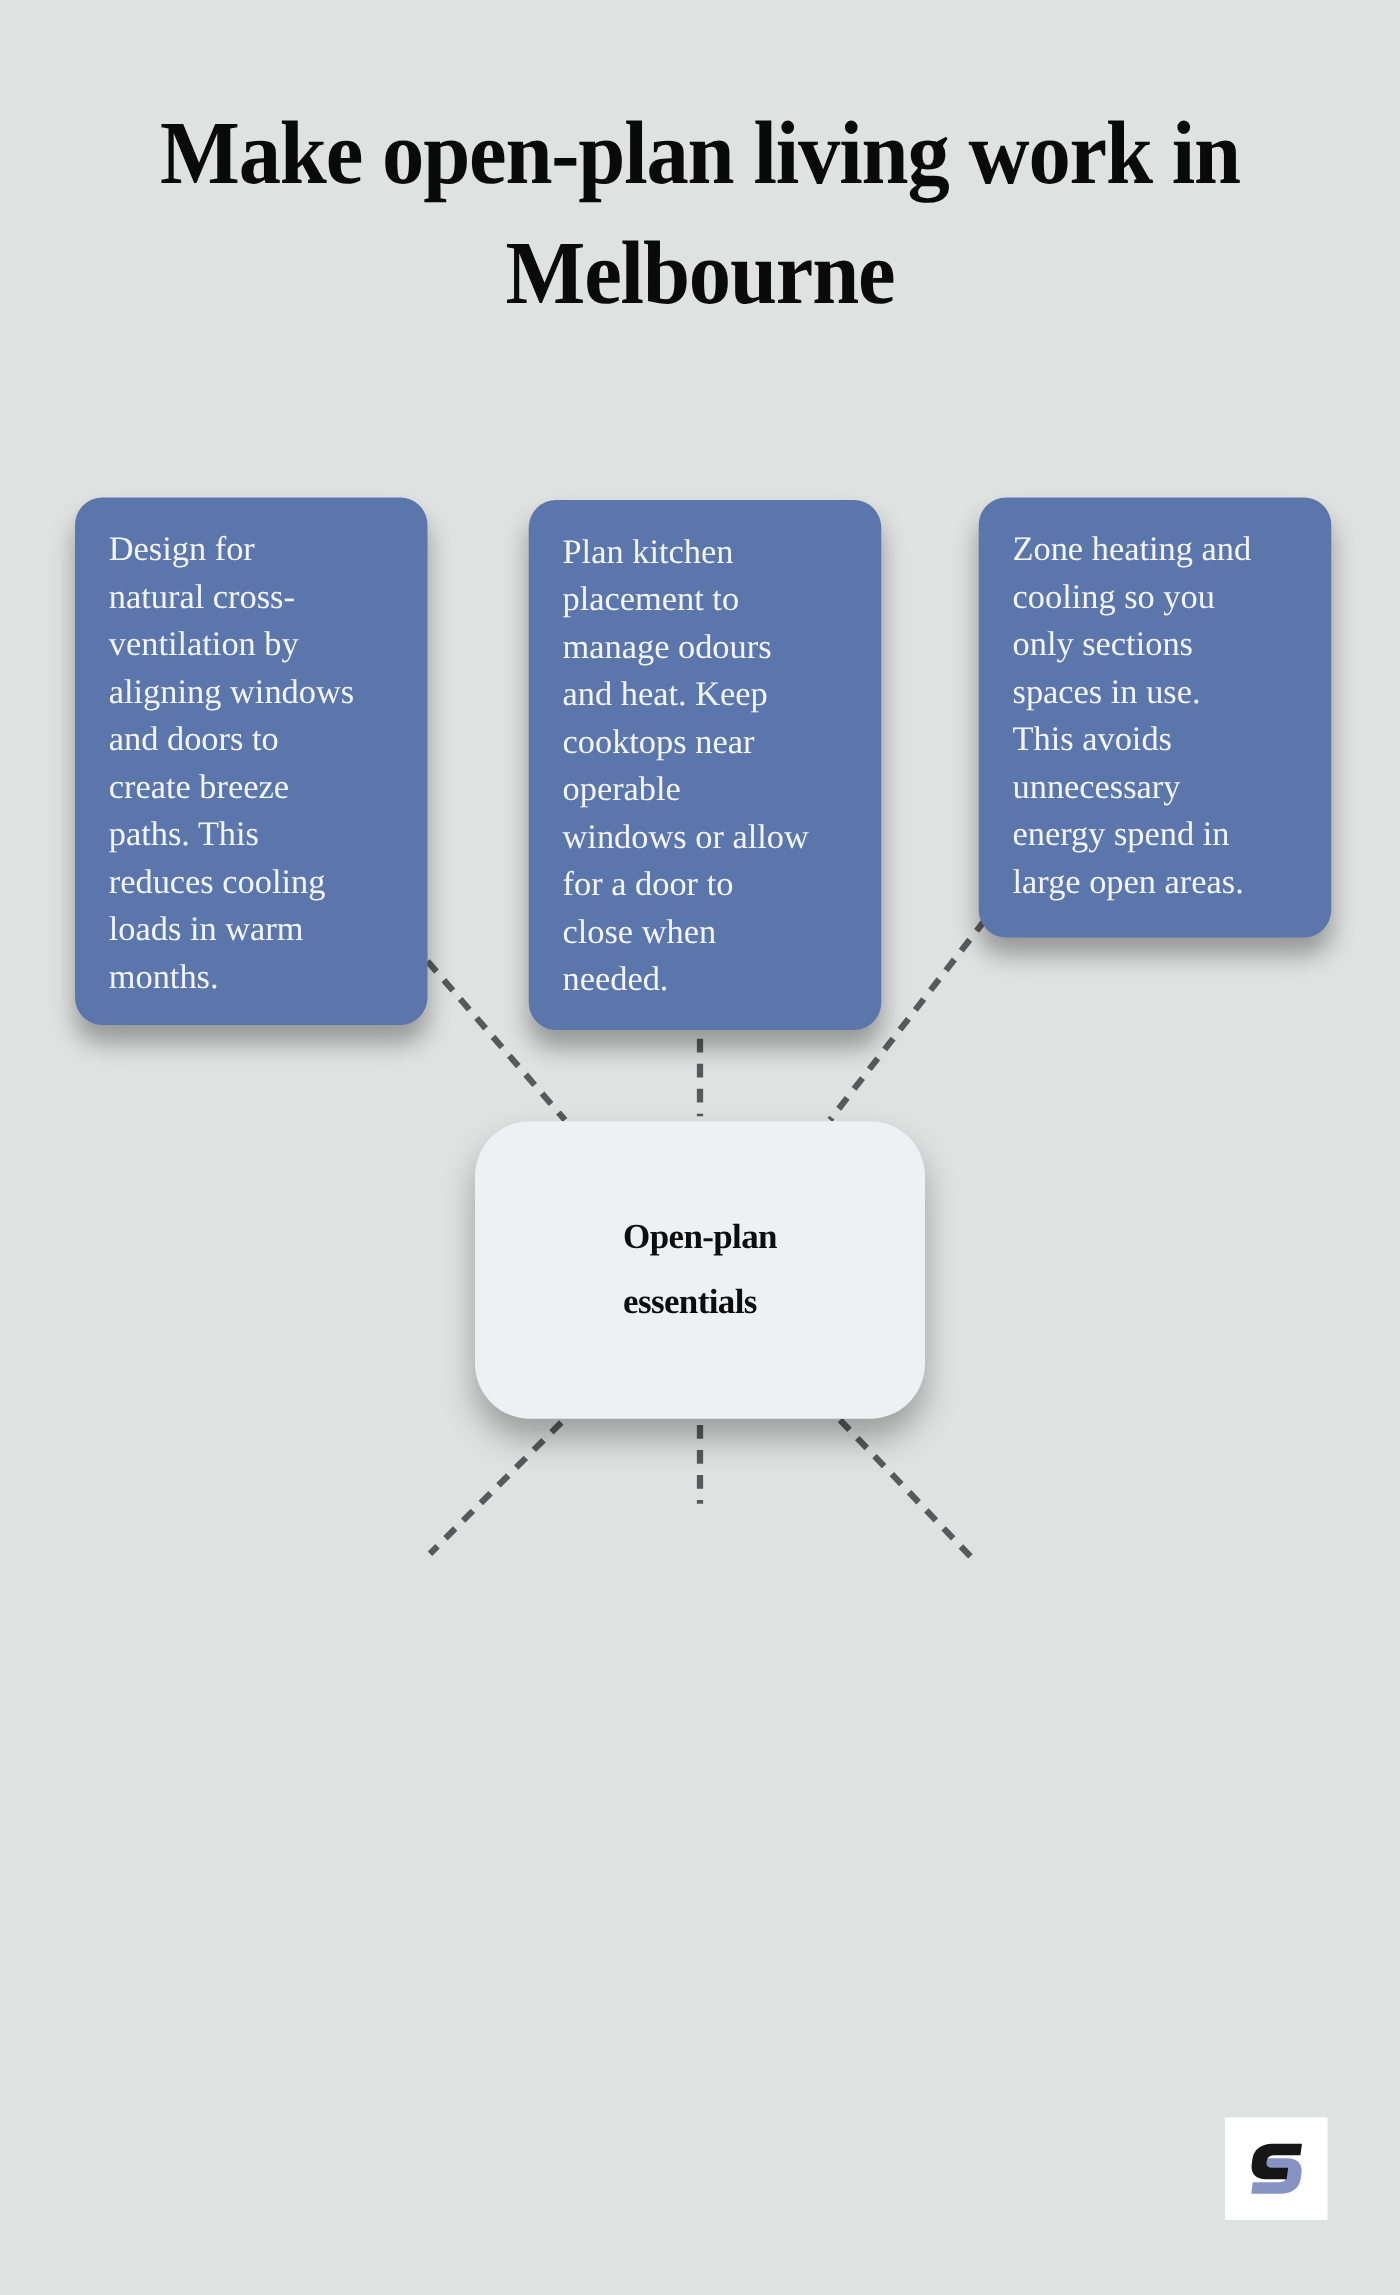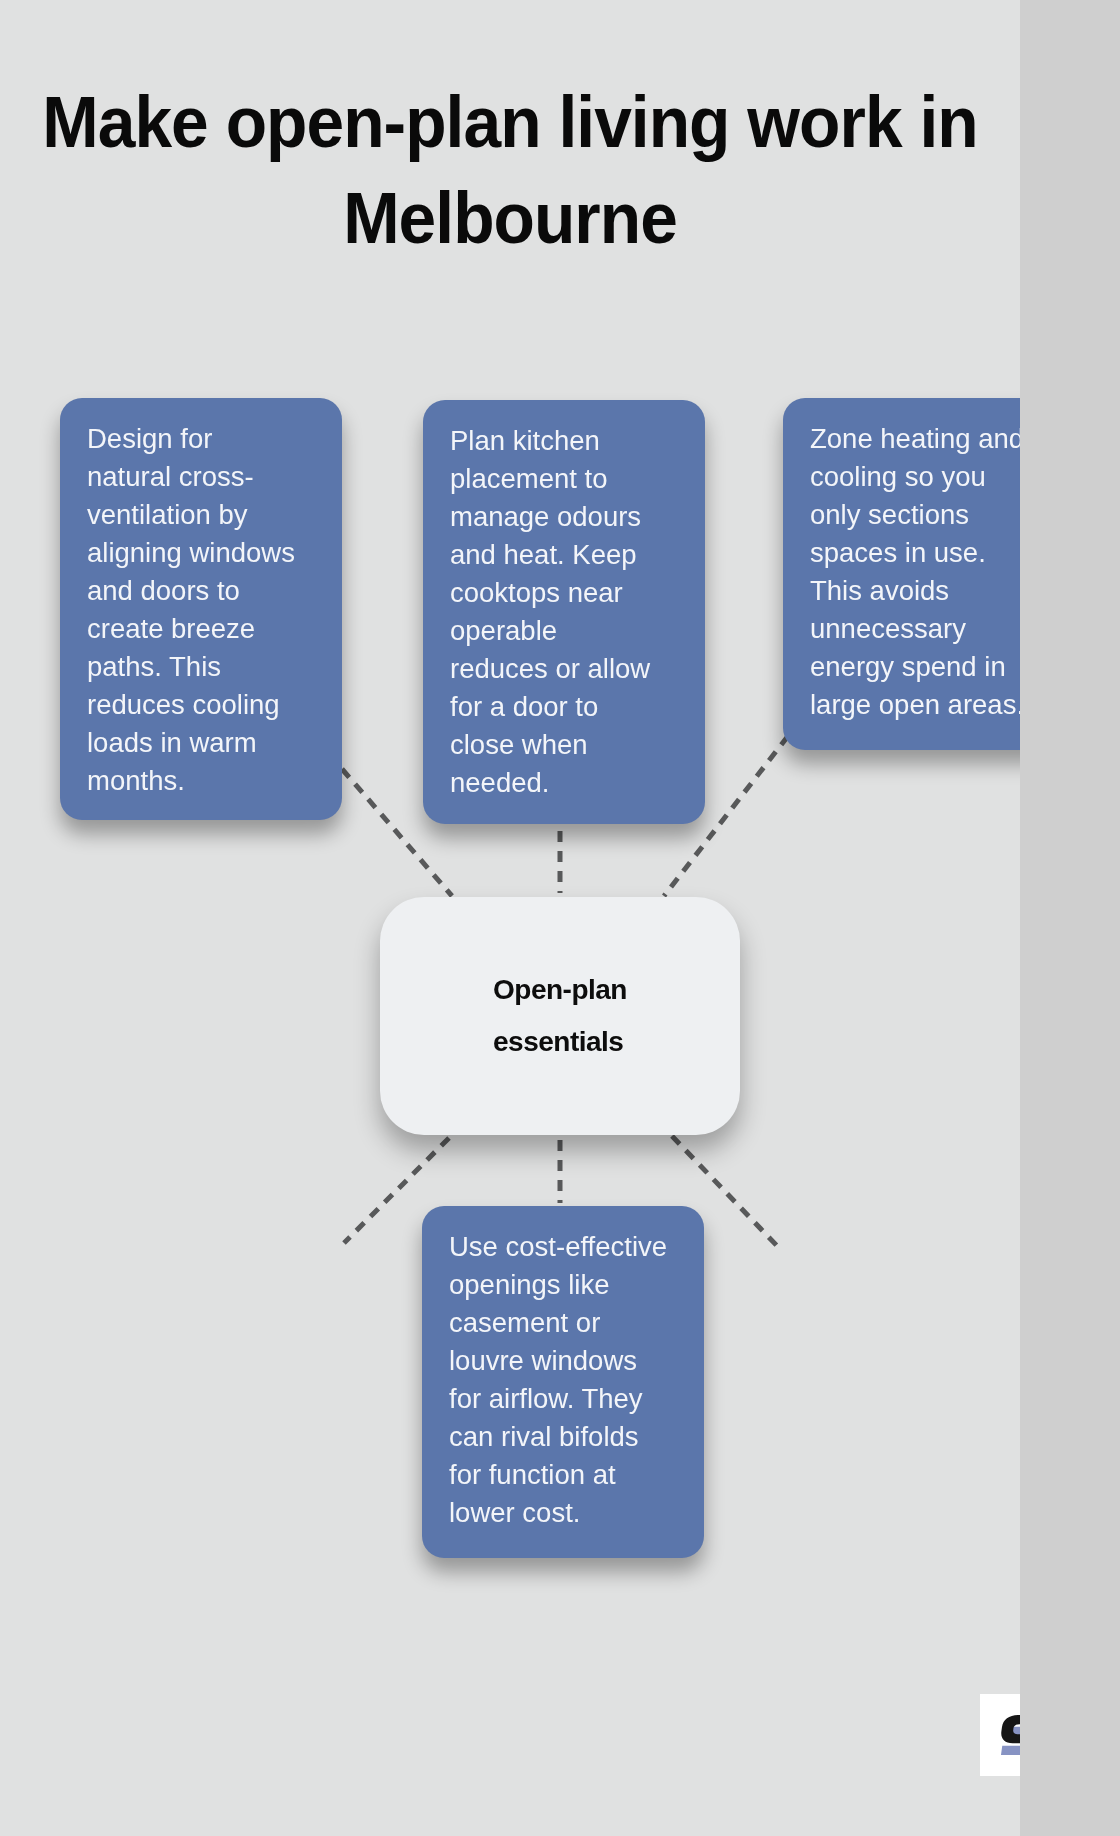--- a/index.html
+++ b/index.html
@@ -1,19 +1,19 @@
 <!DOCTYPE html>
 <html><head>
 <meta charset="utf-8">
 <style>
   html,body{margin:0;padding:0;background:#cfcfcf;}
   .canvas{
-    position:relative;width:1020px;height:1836px;overflow:hidden;
+    position:relative;width:1120px;height:1836px;overflow:hidden;
     background:#e0e1e1;
-    font-family:Liberation Sans, sans-serif;
+    font-family:Liberation Serif, serif;
   }
   .title{
     position:absolute;top:74px;left:50%;width:1060px;margin-left:-530px;
     text-align:center;font-size:72px;line-height:96px;font-weight:700;
     letter-spacing:-1px;color:#0a0a0a;margin-top:0;margin-bottom:0;
     transform:scaleX(.94);transform-origin:50% 0;
   }
   .connectors{position:absolute;left:0;top:0;width:1120px;height:1836px;}
   .connectors line{stroke:#58595a;stroke-width:5;stroke-dasharray:11 9;}
   .node{
@@ -77,48 +77,38 @@
 months.</p>
   </div>
 
   <div class="node n2">
     <p>Plan kitchen
 placement to
 manage odours
 and heat. Keep
 cooktops near
 operable
-reduces or allow
+windows or allow
 for a door to
 close when
 needed.</p>
   </div>
 
   <div class="node n3">
     <p>Zone heating and
 cooling so you
 only sections
 spaces in use.
 This avoids
 unnecessary
 energy spend in
 large open areas.</p>
   </div>
 
 
-  <div class="node n5">
-    <p>Use cost-effective
-openings like
-casement or
-louvre windows
-for airflow. They
-can rival bifolds
-for function at
-lower cost.</p>
-  </div>
 
 
   <div class="center-node">
     <div class="center-label">Open-plan
 essentials</div>
   </div>
 
   <div class="logo">
     <svg viewBox="0 0 60 52" xmlns="http://www.w3.org/2000/svg">
       <g transform="translate(4 0) skewX(-8)">

